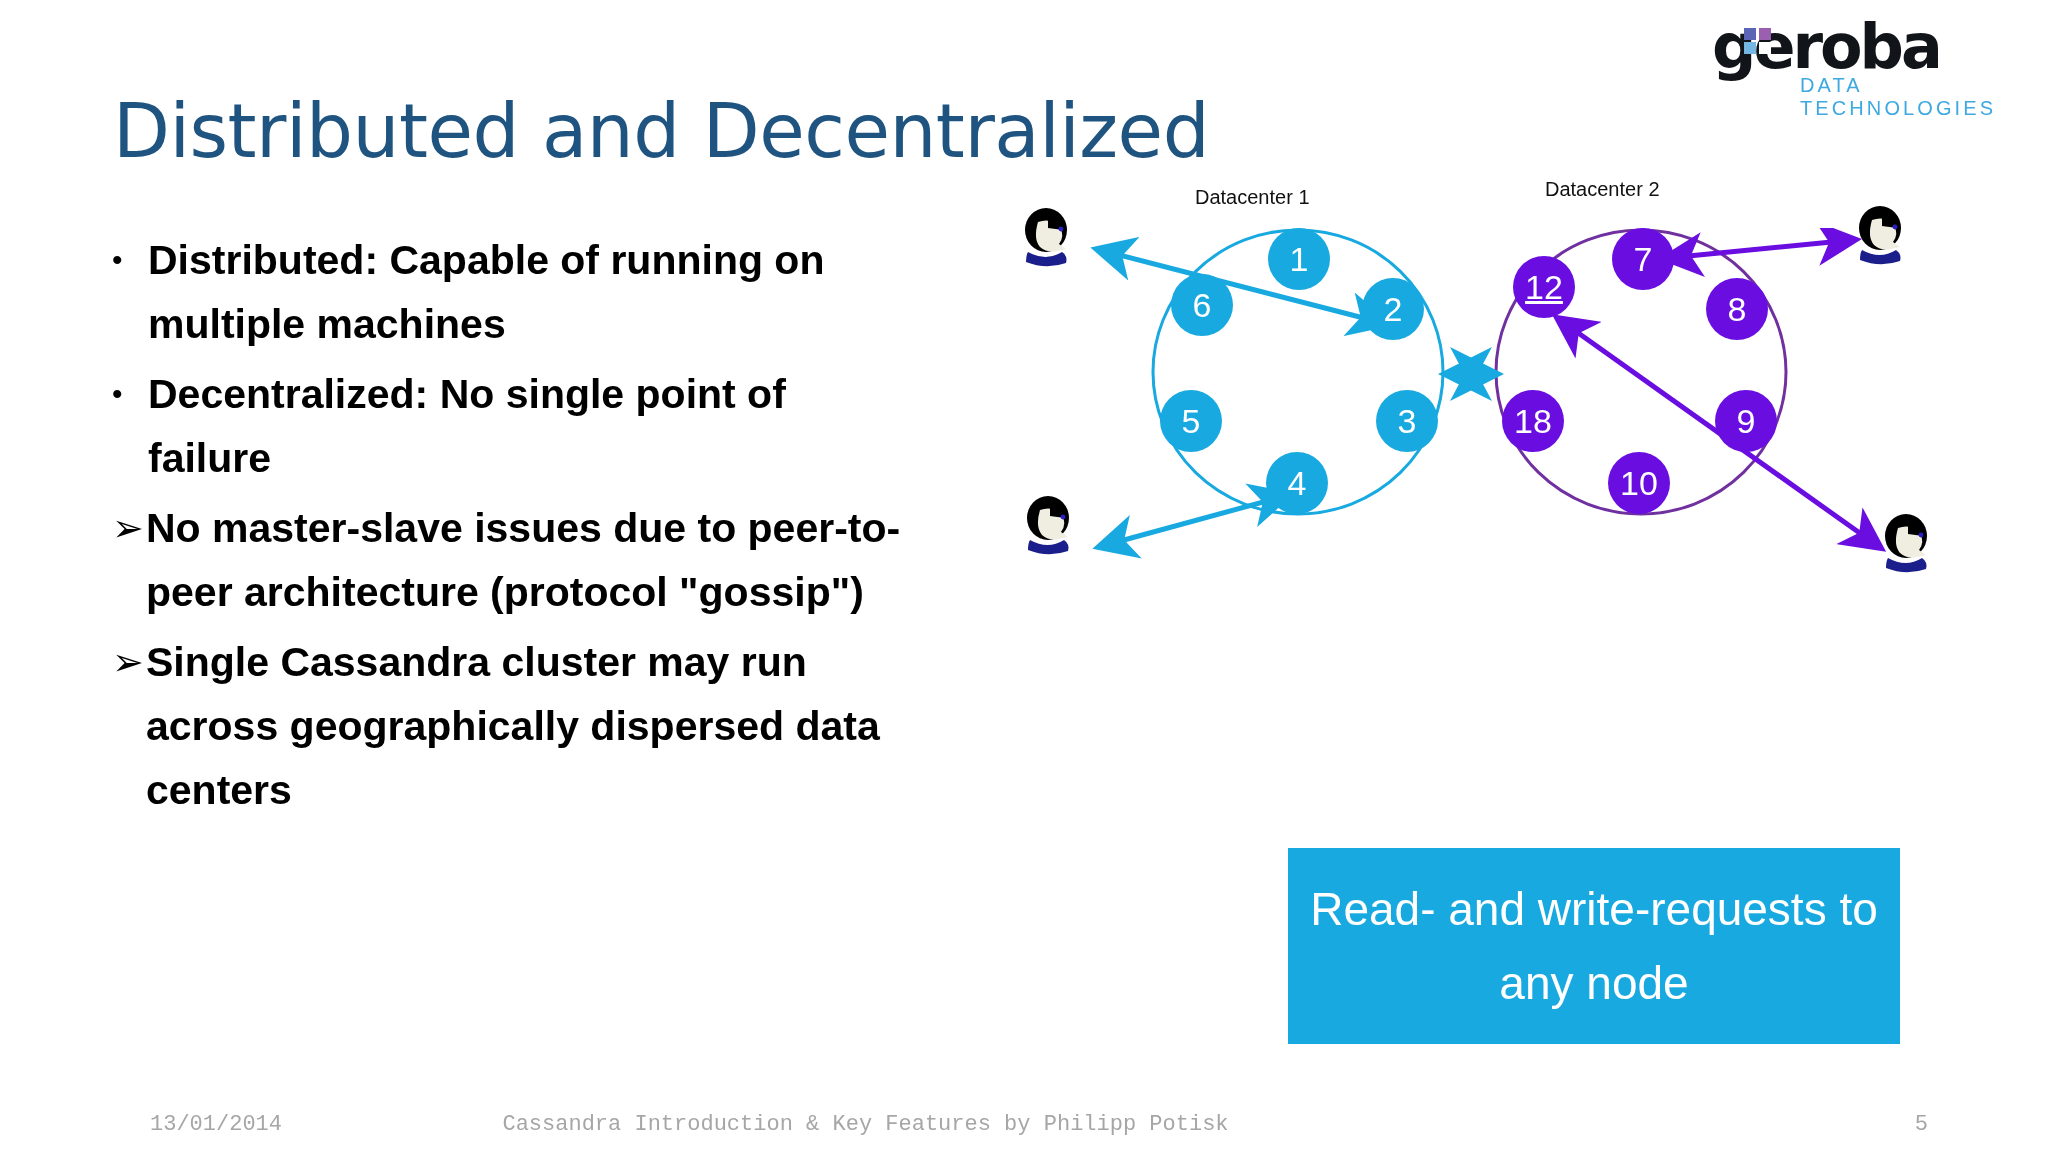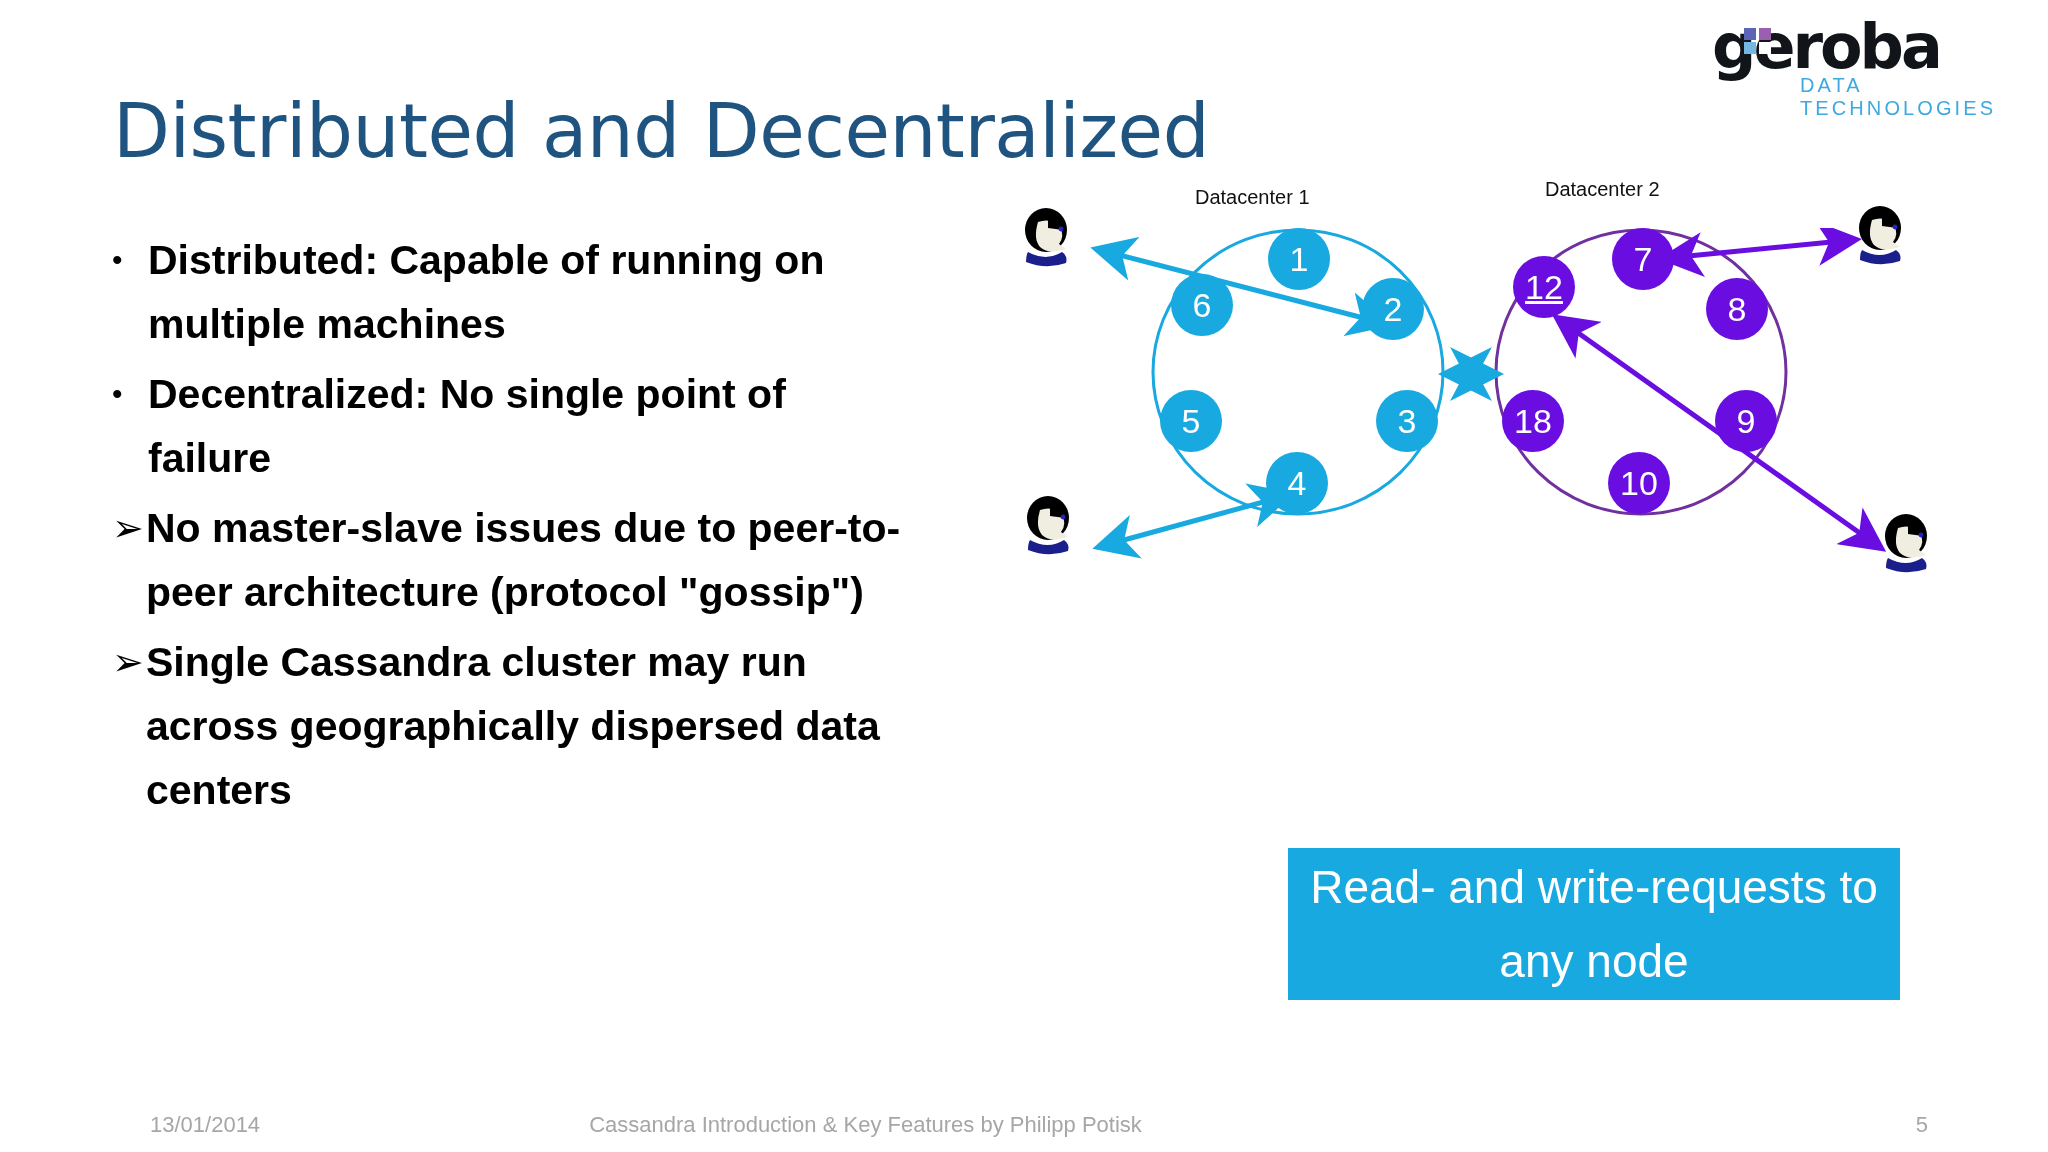--- a/index.html
+++ b/index.html
@@ -37,29 +37,29 @@
   .node{position:absolute;border-radius:50%;display:flex;align-items:center;
         justify-content:center;color:#ffffff;font-size:34px;
         font-family:"Liberation Sans",sans-serif;}
   .n-blue{background:#17a9e0;}
   .n-purple{background:#6a0de0;}
 
   
   .person{position:absolute;width:66px;height:62px;}
 
   
-  #callout{position:absolute;left:1288px;top:848px;width:612px;height:152px;
+  #callout{position:absolute;left:1288px;top:848px;width:612px;height:196px;
      background:#17a9e0;display:flex;align-items:center;justify-content:flex-end;
      text-align:center;}
   #callout span{color:#ffffff;font-size:46px;line-height:74px;
      font-family:"Liberation Sans",sans-serif;}
 
   
   .foot{position:absolute;top:1112px;font-size:22px;color:#a6a6a6;
-        font-family:Liberation Sans, sans-serif;}
+        font-family:Liberation Mono, monospace;}
   #foot-date{left:150px;}
   #foot-center{left:0;width:1731px;text-align:center;}
   #foot-page{left:0;width:1928px;text-align:right;}
 </style>
 </head>
 <body>
 
 <div id="logo">
   <div class="word">geroba</div>
   <div class="sq sq1"></div>

